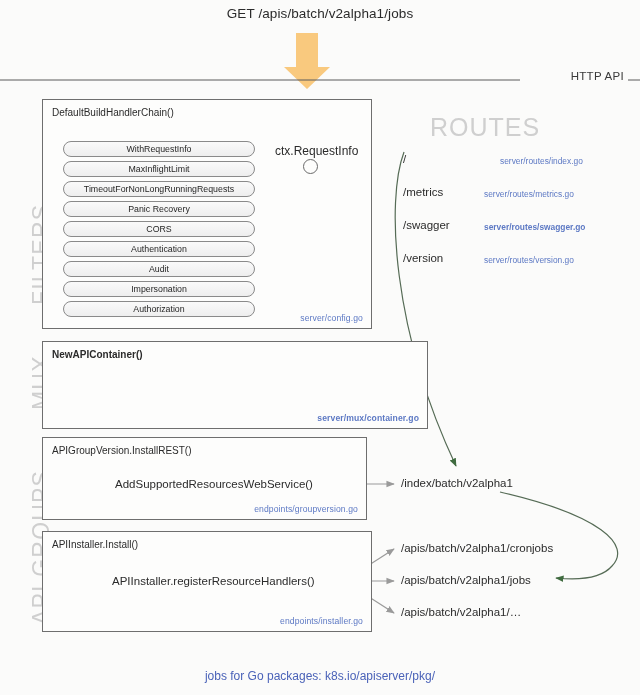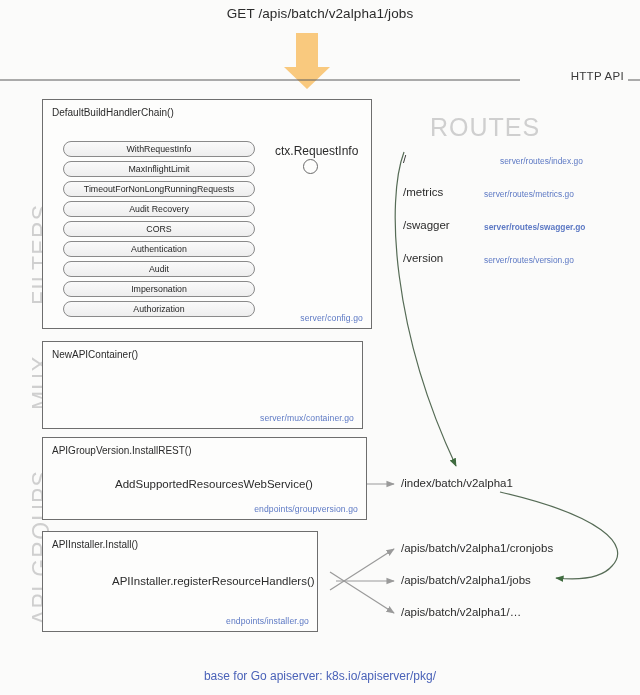--- a/index.html
+++ b/index.html
@@ -202,45 +202,45 @@
   <div class="abs band-label" style="left:28px;top:305px;">FILTERS</div>
   <div class="abs band-label" style="left:28px;top:410px;">MUX</div>
   <div class="abs band-label" style="left:28px;top:625px;">API GROUPS</div>
 
   <div class="abs box" style="left:42px;top:99px;width:330px;height:230px;">
     <div class="box-title">DefaultBuildHandlerChain()</div>
 
     <div class="pill" style="top:41px;">WithRequestInfo</div>
     <div class="pill" style="top:61px;">MaxInflightLimit</div>
     <div class="pill" style="top:81px;">TimeoutForNonLongRunningRequests</div>
-    <div class="pill" style="top:101px;">Audit Recovery</div>
+    <div class="pill" style="top:101px;">Panic Recovery</div>
     <div class="pill" style="top:121px;">CORS</div>
     <div class="pill" style="top:141px;">Authentication</div>
     <div class="pill" style="top:161px;">Audit</div>
     <div class="pill" style="top:181px;">Impersonation</div>
     <div class="pill" style="top:201px;">Authorization</div>
 
     <div class="abs" id="ctx-label" style="left:232px;top:44px;">ctx.RequestInfo</div>
     <div class="abs" id="ctx-circle" style="left:260px;top:59px;"></div>
 
     <div class="file-label">server/config.go</div>
   </div>
 
-  <div class="abs box" style="left:42px;top:341px;width:321px;height:88px;">
+  <div class="abs box" style="left:42px;top:341px;width:386px;height:88px;font-weight:bold;">
     <div class="box-title">NewAPIContainer()</div>
     <div class="file-label">server/mux/container.go</div>
   </div>
 
   <div class="abs box" style="left:42px;top:437px;width:325px;height:83px;">
     <div class="box-title">APIGroupVersion.InstallREST()</div>
     <div class="fn-label" style="left:72px;top:40px;">AddSupportedResourcesWebService()</div>
     <div class="file-label">endpoints/groupversion.go</div>
   </div>
 
-  <div class="abs box" style="left:42px;top:531px;width:276px;height:101px;">
+  <div class="abs box" style="left:42px;top:531px;width:330px;height:101px;">
     <div class="box-title">APIInstaller.Install()</div>
     <div class="fn-label" style="left:69px;top:43px;">APIInstaller.registerResourceHandlers()</div>
     <div class="file-label">endpoints/installer.go</div>
   </div>
 
   <div class="abs" id="routes-heading">ROUTES</div>
 
   <div class="route-path" style="left:403px;top:153px;">/</div>
   <div class="route-file" style="left:484px;top:156px;padding-left:16px;">server/routes/index.go</div>
 
@@ -251,15 +251,15 @@
   <div class="route-file" style="left:484px;top:222px;font-weight:bold;">server/routes/swagger.go</div>
 
   <div class="route-path" style="left:403px;top:252px;">/version</div>
   <div class="route-file" style="left:484px;top:255px;">server/routes/version.go</div>
 
   <div class="api-path" style="left:401px;top:477px;">/index/batch/v2alpha1</div>
   <div class="api-path" style="left:401px;top:542px;">/apis/batch/v2alpha1/cronjobs</div>
   <div class="api-path" style="left:401px;top:574px;">/apis/batch/v2alpha1/jobs</div>
   <div class="api-path" style="left:401px;top:606px;">/apis/batch/v2alpha1/…</div>
 
-  <div class="abs" id="footer-note">base for Go apiserver: k8s.io/apiserver/pkg/</div>
+  <div class="abs" id="footer-note">jobs for Go packages: k8s.io/apiserver/pkg/</div>
 
 </div>
 
 </body></html>

